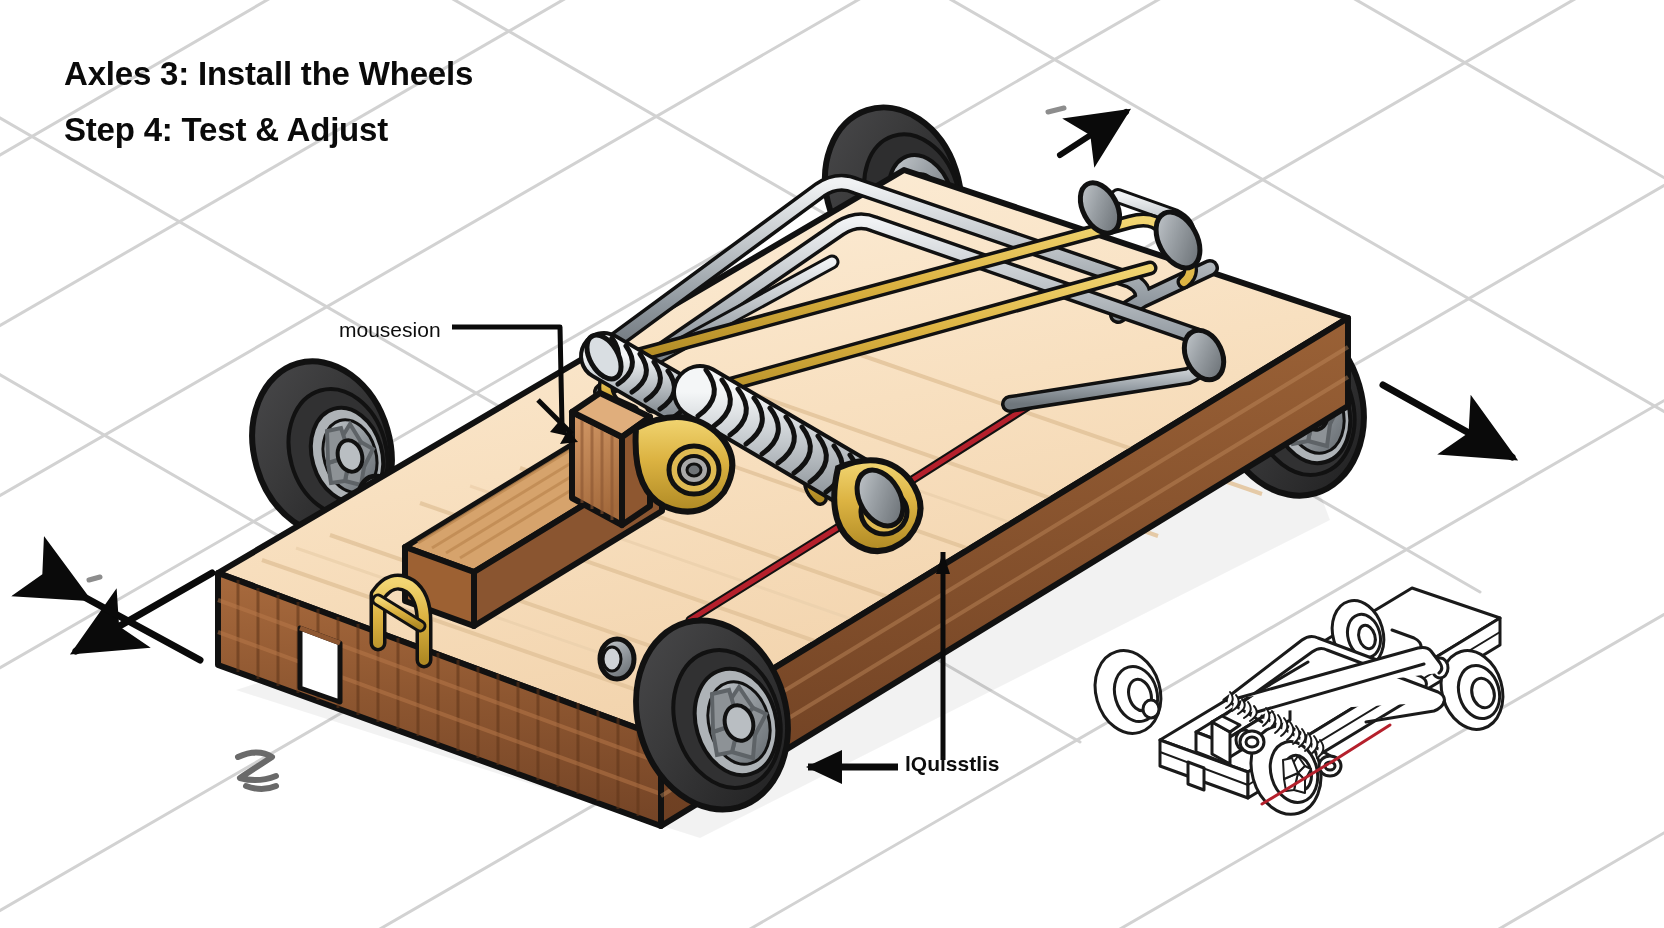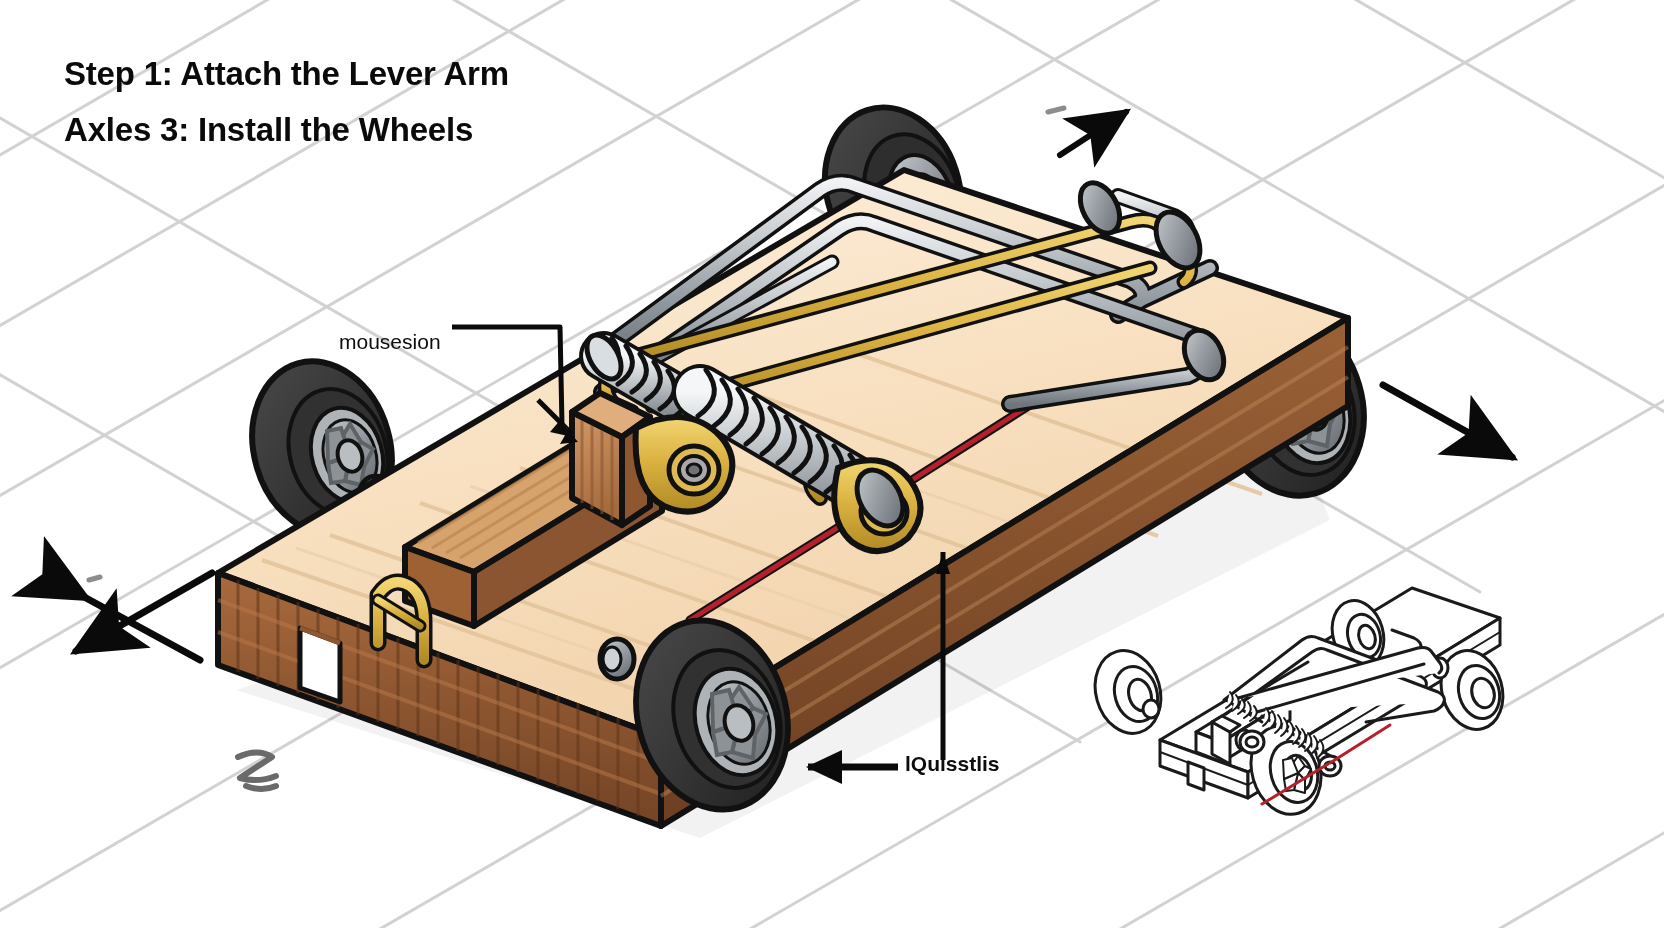--- a/index.html
+++ b/index.html
@@ -5,21 +5,21 @@
 <style>
   html,body{margin:0;padding:0;background:#fff;}
   body{width:1664px;height:928px;overflow:hidden;
        font-family:"Liberation Sans","DejaVu Sans",sans-serif;}
   #stage{position:relative;width:1664px;height:928px;background:#ffffff;}
   #stage svg{position:absolute;top:0;left:0;}
   .steps{position:absolute;left:64px;top:46px;z-index:40;}
   .step-line{font-size:33px;font-weight:bold;color:#0a0a0a;
              line-height:56px;letter-spacing:-0.2px;white-space:nowrap;}
   .callout{position:absolute;z-index:40;color:#0d0d0d;white-space:nowrap;}
-  #callout-spring{left:339px;top:330px;font-size:21px;}
+  #callout-spring{left:339px;top:318px;font-size:21px;}
   #callout-wheel{left:905px;top:752px;font-size:21px;font-weight:bold;}
 </style>
 </head>
 <body>
 
 <div id="stage">
 
   <svg width="1664" height="928" viewBox="0 0 1664 928">
     <defs>
       <linearGradient id="gWoodTop" x1="0" y1="0" x2="0.4" y2="1">
@@ -459,21 +459,21 @@
       <ellipse cx="1330" cy="766" rx="11" ry="10"></ellipse>
       <ellipse cx="1330" cy="766" rx="5" ry="4"></ellipse>
 
       <path d="M 1328,764 L 1262,804" stroke="#b5202c" stroke-width="3" fill="none"></path>
       <path d="M 1390,725 L 1330,763" stroke="#b5202c" stroke-width="3" fill="none"></path>
     </g>
 
   </svg>
 
   <div class="steps">
-    <div class="step-line">Step 1: Attach the Lever Arm</div>
     <div class="step-line">Axles 3: Install the Wheels</div>
+    <div class="step-line">Step 4: Test &amp; Adjust</div>
   </div>
 
   <div class="callout" id="callout-spring">mousesion</div>
 
   <div class="callout" id="callout-wheel">lQuisstlis</div>
 
 </div>
 
 </body></html>

